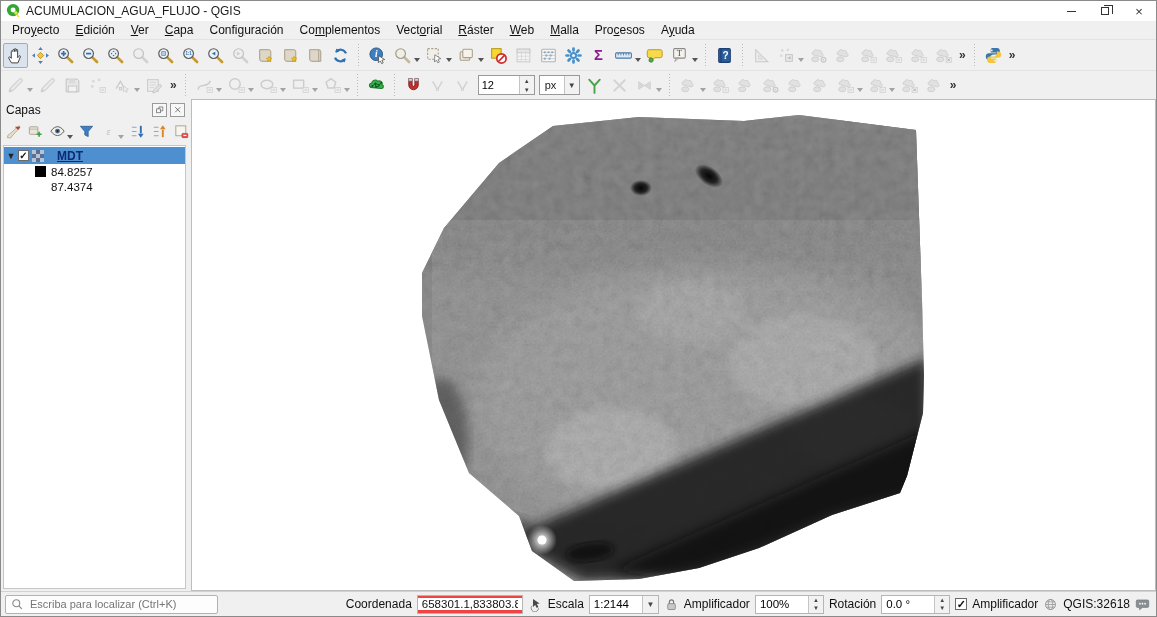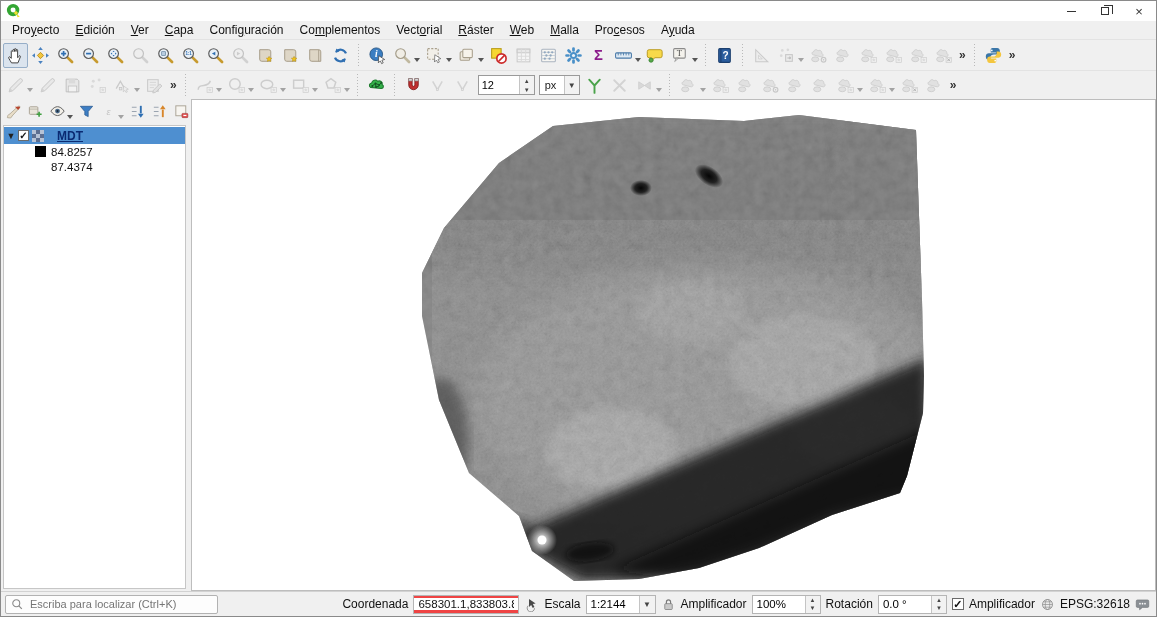--- a/index.html
+++ b/index.html
@@ -82,20 +82,21 @@
 
   <div class="titlebar">
     <span class="logo">
         <svg viewBox="0 0 18 18">
           <circle cx="8" cy="8" r="7" fill="#33a633"></circle>
           <circle cx="8" cy="8" r="2.8" fill="#fff"></circle>
           <rect x="9.5" y="9.5" width="3.4" height="3.4" fill="#f0e030" transform="rotate(45 11.2 11.2)"></rect>
           <path d="M11.5 11.5l4 4-2.6.4z" fill="#f0e030"></path>
         </svg>
       </span>
+    <span class="title-text">ACUMULACION_AGUA_FLUJO - QGIS</span>
     <div class="win-controls">
       <div class="win-btn">
           <span class="glyph-min"></span>
         </div>
       <div class="win-btn">
           <span class="glyph-restore"></span>
         </div>
       <div class="win-btn">×</div>
     </div>
   </div>
@@ -871,20 +872,36 @@
               <ellipse cx="5.9" cy="12.6" rx="3.4" ry="2.3" fill="#dcd6c8" stroke="#b3ac9c" stroke-width="0.8"></ellipse>
             </svg>
           </span>
         </div>
       </div>
       <div class="tb-chevr">»</div>
     </div>
 
   <div class="main">
     <div class="layers-panel">
+      <div class="panel-header">
+        <span>Capas</span>
+        <div class="panel-hbtns">
+          <div class="panel-hbtn">
+              <svg viewBox="0 0 18 18">
+                <rect x="3" y="7" width="7" height="7" fill="none" stroke="#555" stroke-width="1.2"></rect>
+                <path d="M7 7V3.5h7v7h-3.5" fill="none" stroke="#555" stroke-width="1.2"></path>
+              </svg>
+            </div>
+          <div class="panel-hbtn">
+              <svg viewBox="0 0 18 18">
+                <path d="M4 4l9 9M13 4l-9 9" stroke="#555" stroke-width="1.4"></path>
+              </svg>
+            </div>
+        </div>
+      </div>
       <div class="panel-tools" id="panelTools">
           <div class="tb-group">
             <div class="panel-tool">
               <span style="display:flex">
                 <svg viewBox="0 0 18 18">
                   <path d="M2.5 15.5c.3-2.2.8-3.4 2.6-3.9l9-8.2c1-.9 2.4.5 1.5 1.5l-8.2 9c-.4 1.8-1.7 2.3-4.9 1.6z" fill="#e8ddc8" stroke="#a89f8c" stroke-width="0.8"></path>
                   <path d="M10.5 3.9l3.4 3.4 1.7-1.9c1-1-.5-2.4-1.5-1.5z" fill="#b8452f"></path>
                 </svg>
               </span>
             </div>
@@ -1090,21 +1107,21 @@
     </div>
     <span class="sb-checkbox">✓</span>
     <span class="sb-label">Amplificador</span>
     <span class="sb-icon">
         <svg viewBox="0 0 18 18">
           <circle cx="9" cy="9" r="6" fill="#ececec" stroke="#8a8a8a" stroke-width="1"></circle>
           <ellipse cx="9" cy="9" rx="2.7" ry="6" fill="none" stroke="#8a8a8a" stroke-width="0.8"></ellipse>
           <path d="M3 9h12M3.9 5.8h10.2M3.9 12.2h10.2" stroke="#8a8a8a" stroke-width="0.8"></path>
         </svg>
       </span>
-    <span class="sb-label">EPSG:32618</span>
+    <span class="sb-label">QGIS:32618</span>
     <span class="sb-icon">
         <svg viewBox="0 0 18 18">
           <path d="M3 3.5h12a1.5 1.5 0 0 1 1.5 1.5v6a1.5 1.5 0 0 1-1.5 1.5H9l-3.5 2.8v-2.8H3A1.5 1.5 0 0 1 1.5 11V5A1.5 1.5 0 0 1 3 3.5z" fill="#8a8f94" stroke="#6a6f74" stroke-width="0.7"></path>
           <g fill="#fff">
             <circle cx="6" cy="8" r="1"></circle>
             <circle cx="9" cy="8" r="1"></circle>
             <circle cx="12" cy="8" r="1"></circle>
           </g>
         </svg>
       </span>

